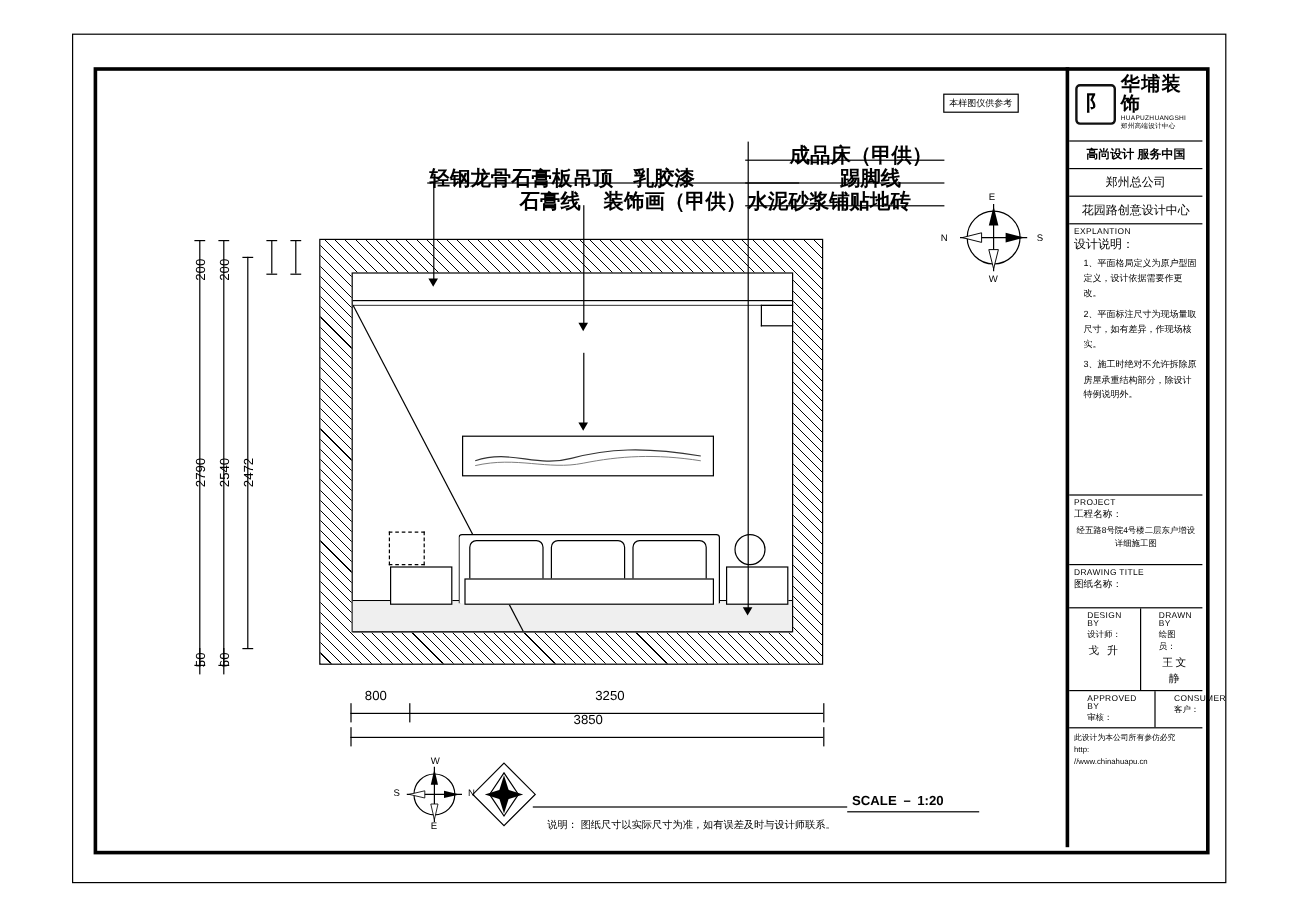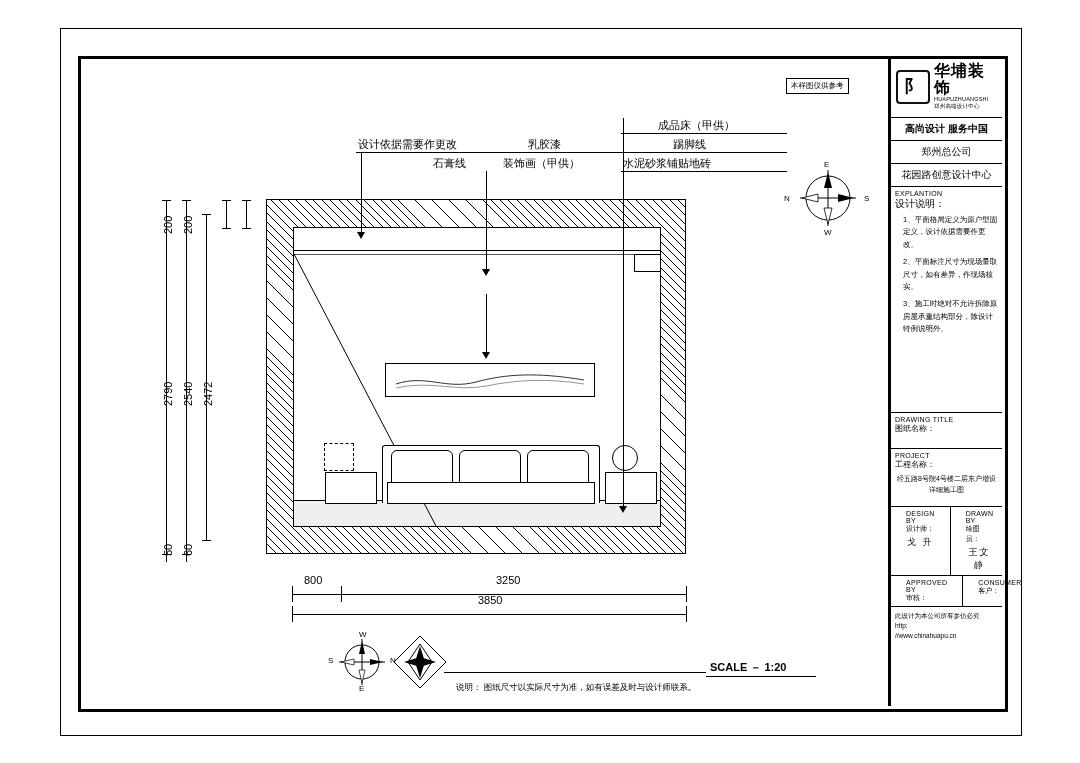--- a/index.html
+++ b/index.html
@@ -165,24 +165,24 @@
     left: 345px; top: 245px;
     width: 26px; height: 26px;
     border: 1px solid #000;
     border-radius: 50%;
     background: #fff;
     box-sizing: border-box;
   }
   
   .note {
     position: absolute;
-    font-size: 11px;
+    font-size: 17px;
     font-family: "Liberation Sans", sans-serif;
     white-space: nowrap;
-    font-weight: 400;
+    font-weight: 700;
   }
   .leader {
     position: absolute;
     background: #000;
   }
   .vline { width: 1px; }
   .hline { height: 1px; }
   .arrow-down {
     position: absolute;
     width: 0; height: 0;
@@ -366,26 +366,26 @@
       <div class="cushion c1"></div>
       <div class="cushion c2"></div>
       <div class="cushion c3"></div>
       <div class="sofa-seat"></div>
       <div class="side-table-l"></div>
       <div class="side-table-r"></div>
       <div class="lamp-l"></div>
       <div class="lamp-r"></div>
     </div>
 
-    <div class="note" style="left:280px; top:81px;">设计依据需要作更改</div>
+    <div class="note" style="left:280px; top:81px;">轻钢龙骨石膏板吊顶</div>
     <div class="note" style="left:450px; top:81px;">乳胶漆</div>
     <div class="note" style="left:355px; top:100px;">石膏线</div>
     <div class="note" style="left:425px; top:100px;">装饰画（甲供）</div>
     <div class="note" style="left:580px; top:62px;">成品床（甲供）</div>
-    <div class="note" style="left:595px; top:81px;">踢脚线</div>
+    <div class="note" style="left:622px; top:81px;">踢脚线</div>
     <div class="note" style="left:545px; top:100px;">水泥砂浆铺贴地砖</div>
 
     <div class="leader hline" style="left:278px; top:96px; width:310px;"></div>
     <div class="leader hline" style="left:543px; top:77px; width:166px;"></div>
     <div class="leader hline" style="left:543px; top:96px; width:166px;"></div>
     <div class="leader hline" style="left:543px; top:115px; width:166px;"></div>
 
     <div class="leader vline" style="left:283px; top:96px; height:82px;"></div>
     <div class="arrow-down" style="left:279px; top:176px;"></div>
 
@@ -500,29 +500,29 @@
       <div class="tb-small-hd">EXPLANTION</div>
       <div style="font-size:10px;">设计说明：</div>
     </div>
 
     <div class="tb-row tb-body" style="height:202px;">
       <p>1、平面格局定义为原户型固定义，设计依据需要作更改。</p>
       <p>2、平面标注尺寸为现场量取尺寸，如有差异，作现场核实。</p>
       <p>3、施工时绝对不允许拆除原房屋承重结构部分，除设计特例说明外。</p>
     </div>
 
-    <div class="tb-row" style="height:36px;">
-      <div class="tb-small-hd">DRAWING TITLE</div>
-      <div style="font-size:8px;">图纸名称：</div>
-    </div>
-
     <div class="tb-row" style="height:58px;">
       <div class="tb-small-hd">PROJECT</div>
       <div style="font-size:8px;">工程名称：</div>
       <div style="font-size:7px; text-align:center; line-height:1.5; margin-top:4px;">经五路8号院4号楼二层东户增设详细施工图</div>
+    </div>
+
+    <div class="tb-row" style="height:36px;">
+      <div class="tb-small-hd">DRAWING TITLE</div>
+      <div style="font-size:8px;">图纸名称：</div>
     </div>
 
     <div class="tb-split">
       <div>
         <div class="tb-small-hd">DESIGN BY</div>
         <div>设计师：</div>
         <div class="tb-val">戈 升</div>
       </div>
       <div>
         <div class="tb-small-hd">DRAWN BY</div>

